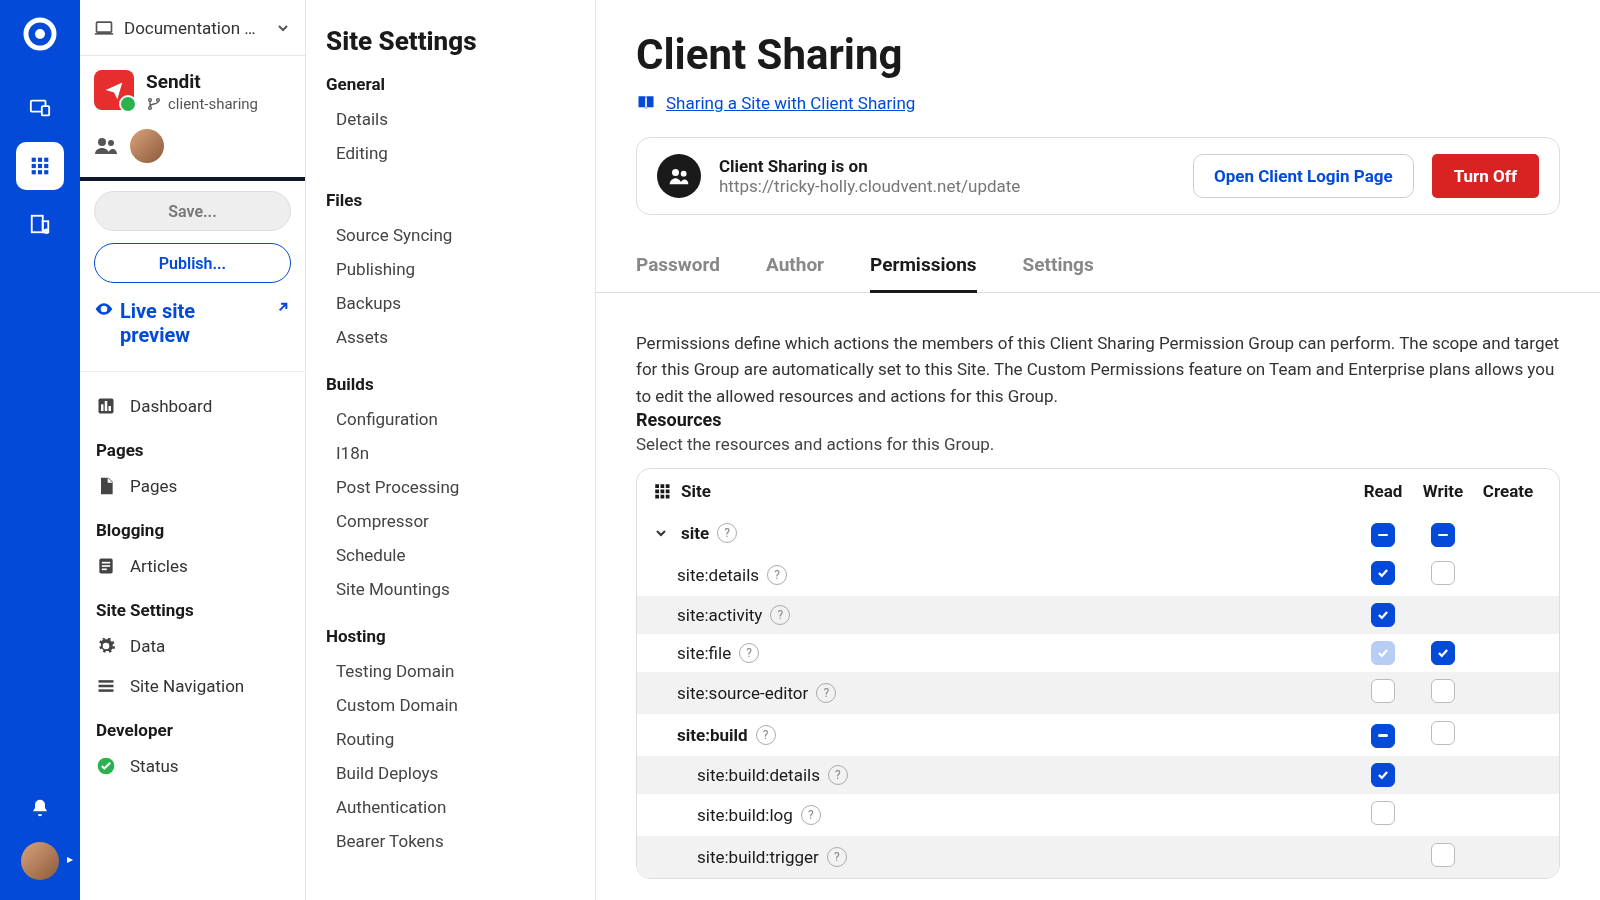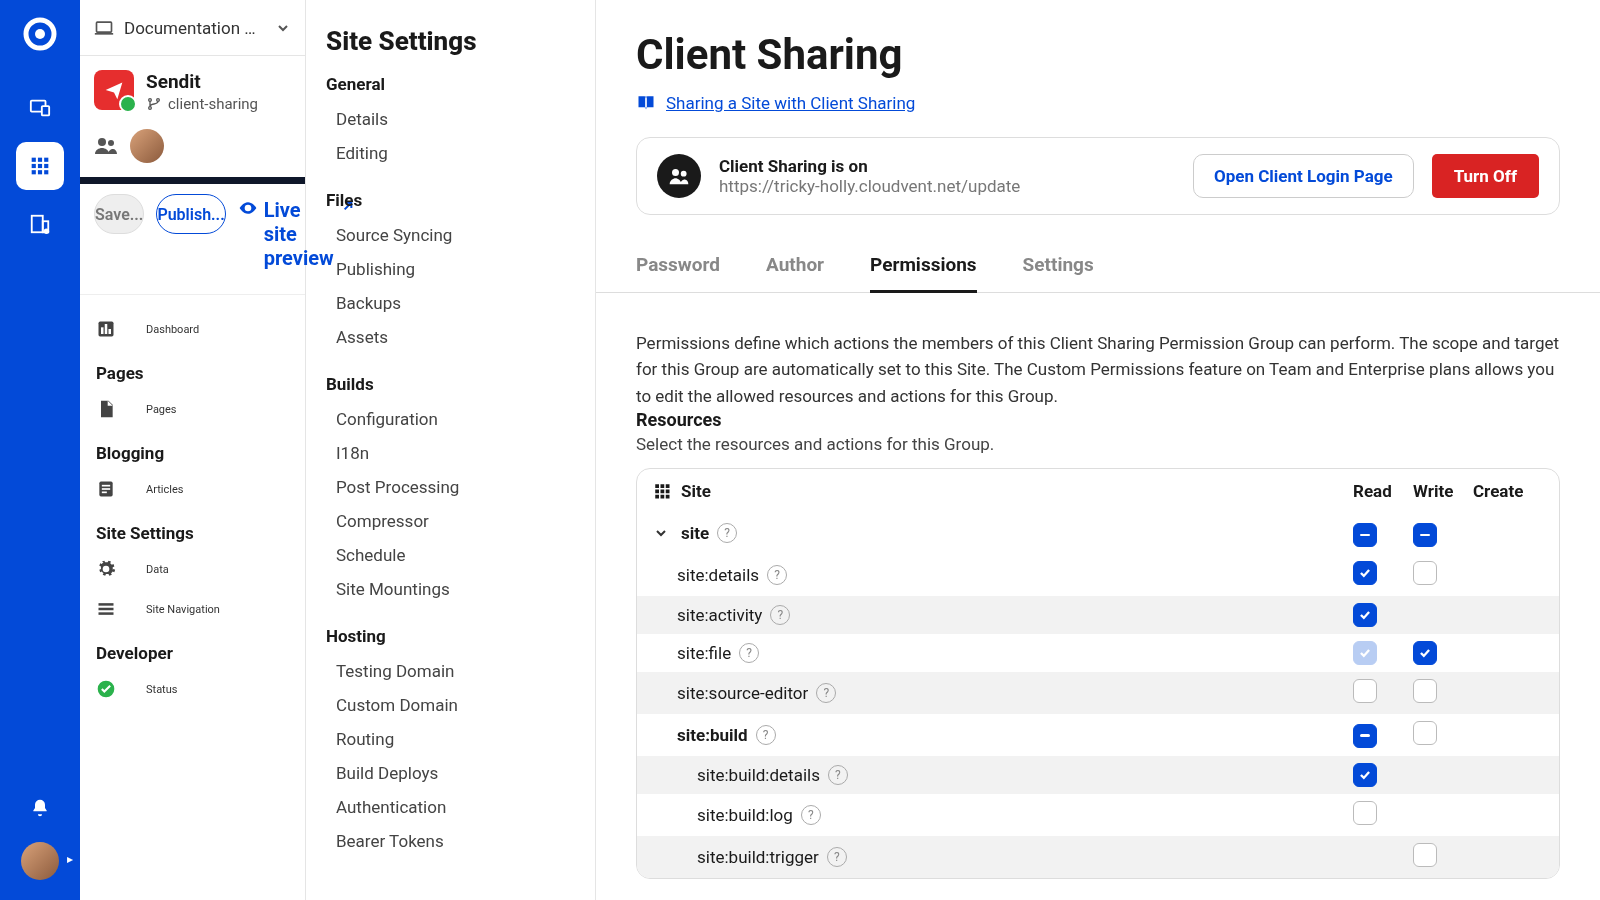--- a/index.html
+++ b/index.html
@@ -18,27 +18,27 @@
 .project-sel .chev{color:#555}
 .site-block{padding:14px 14px 8px}
 .site-row{display:flex;gap:12px;align-items:flex-start}
 .site-icon{width:40px;height:40px;background:#e62e2e;border-radius:8px;display:flex;align-items:center;justify-content:center;color:#fff;position:relative}
 .site-icon::after{content:"";position:absolute;right:-3px;bottom:-3px;width:14px;height:14px;background:#2bb24c;border:2px solid #fff;border-radius:50%}
 .site-name{font-weight:700;font-size:19px}
 .site-sub{display:flex;align-items:center;gap:6px;color:#555;font-size:15px;margin-top:2px}
 .owner-row{display:flex;align-items:center;gap:12px;padding:8px 14px 14px}
 .owner-row .team{color:#555}
 .owner-row .av{width:34px;height:34px;border-radius:50%;background:linear-gradient(135deg,#d9a27a,#8b5a3c)}
-.btns{padding:10px 14px;display:flex;gap:12px;border-top:7px solid #0f172a}
+.btns{padding:10px 14px;display:flex;flex-direction:column;gap:12px;border-top:4px solid #0f172a}
 .btn{height:40px;border-radius:20px;border:1px solid #ccc;background:#fff;font-size:16px;font-weight:600;cursor:pointer}
 .btn.save{background:#eee;color:#777;border-color:#ddd}
 .btn.publish{color:#034ad8;border-color:#034ad8}
 .preview-link{display:flex;justify-content:center;gap:6px;color:#034ad8;font-weight:700;font-size:20px;padding:4px 0 14px;cursor:pointer}
 .nav{padding:14px 0;overflow:auto;border-top:1px solid #eee}
-.nav-item{display:flex;align-items:center;gap:28px;padding:10px 16px;font-size:11px;color:#333;cursor:pointer}
+.nav-item{display:flex;align-items:center;gap:12px;padding:10px 16px;font-size:17px;color:#333;cursor:pointer}
 .nav-item .ic{width:22px;color:#444}
 .nav-head{padding:14px 16px 6px;font-weight:700;font-size:17px}
 .col2{width:290px;border-right:1px solid #e5e5e5;padding:26px 20px;overflow:auto;flex-shrink:0}
 .col2 h2{font-size:26px;font-weight:800;margin-bottom:18px}
 .grp-head{font-weight:700;font-size:17px;margin:20px 0 8px}
 .grp-head:first-of-type{margin-top:0}
 .set-item{padding:7px 10px;font-size:17px;color:#444;cursor:pointer}
 .main{flex:1;padding:30px 40px;overflow:auto}
 .main h1{font-size:42px;font-weight:700;margin-bottom:14px}
 .doc-link{display:flex;gap:10px;color:#034ad8;margin-bottom:24px}
@@ -54,21 +54,21 @@
 .tab{padding:10px 0 16px;font-size:19px;font-weight:700;color:#888;cursor:pointer;position:relative}
 .tab.active{color:#1a1a1a}
 .tab.active::after{content:"";position:absolute;left:0;right:0;bottom:-1px;height:3px;background:#1a1a1a}
 .desc{font-size:17px;line-height:1.55;color:#333;}
 .sec-head{font-weight:700;font-size:18px;margin-bottom:4px}
 .sec-sub{font-size:17px;color:#444;margin-bottom:14px}
 .perm-card{border:1px solid #ddd;border-radius:14px;overflow:hidden}
 .perm-head{display:flex;align-items:center;padding:12px 16px;font-weight:700;font-size:17px}
 .perm-head .lead{display:flex;align-items:center;gap:10px;flex:1}
 .perm-cols{display:flex;gap:0}
-.perm-col{width:60px;}
+.perm-col{width:60px;text-align:center}
 .perm-col.cr{width:70px}
 .perm-row{display:flex;align-items:center;padding:7px 16px;font-size:17px}
 .perm-row.alt{background:#f2f2f2}
 .perm-row .lead{flex:1;display:flex;align-items:center;gap:8px}
 .perm-row .pad0{padding-left:4px;font-weight:700}
 .perm-row .pad1{padding-left:24px}
 .perm-row .pad2{padding-left:24px;font-weight:700}
 .perm-row .pad3{padding-left:44px}
 .help{width:20px;height:20px;border:1.5px solid #aaa;border-radius:50%;display:inline-flex;align-items:center;justify-content:center;font-size:12px;color:#888;cursor:pointer}
 .cbx{width:24px;height:24px;border-radius:6px;border:1.5px solid #bbb;background:#fff;display:inline-flex;align-items:center;justify-content:center;cursor:pointer;font-size:14px;color:#fff}

